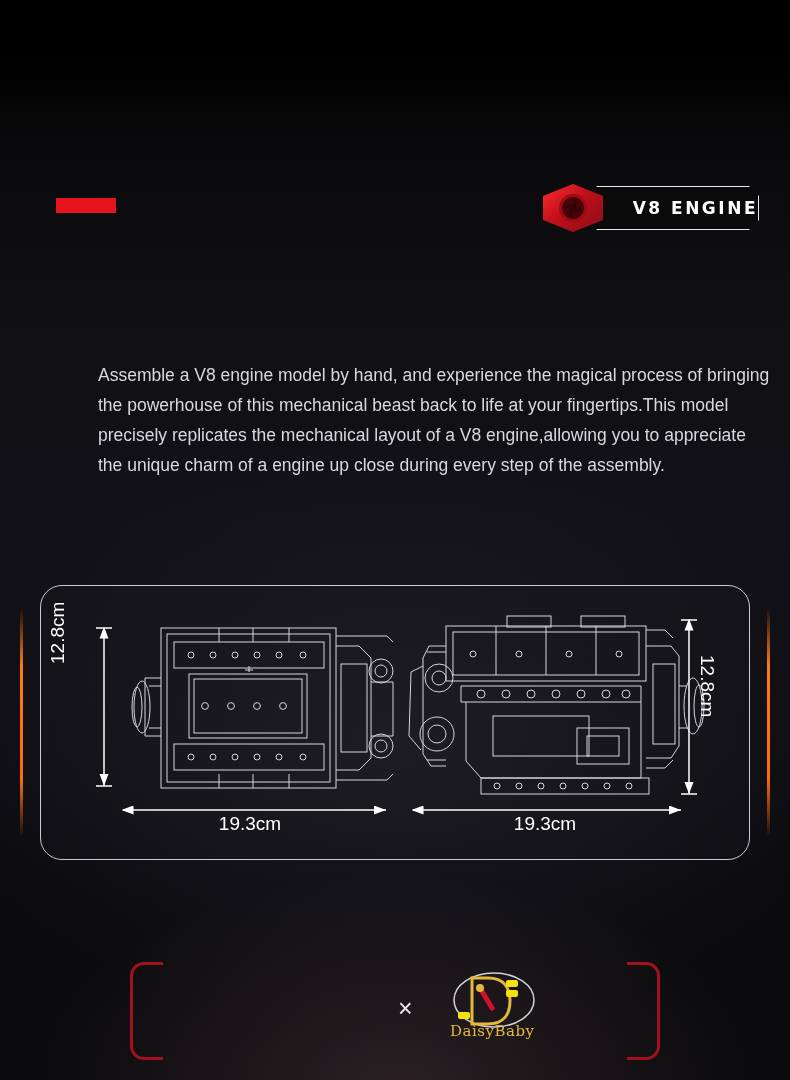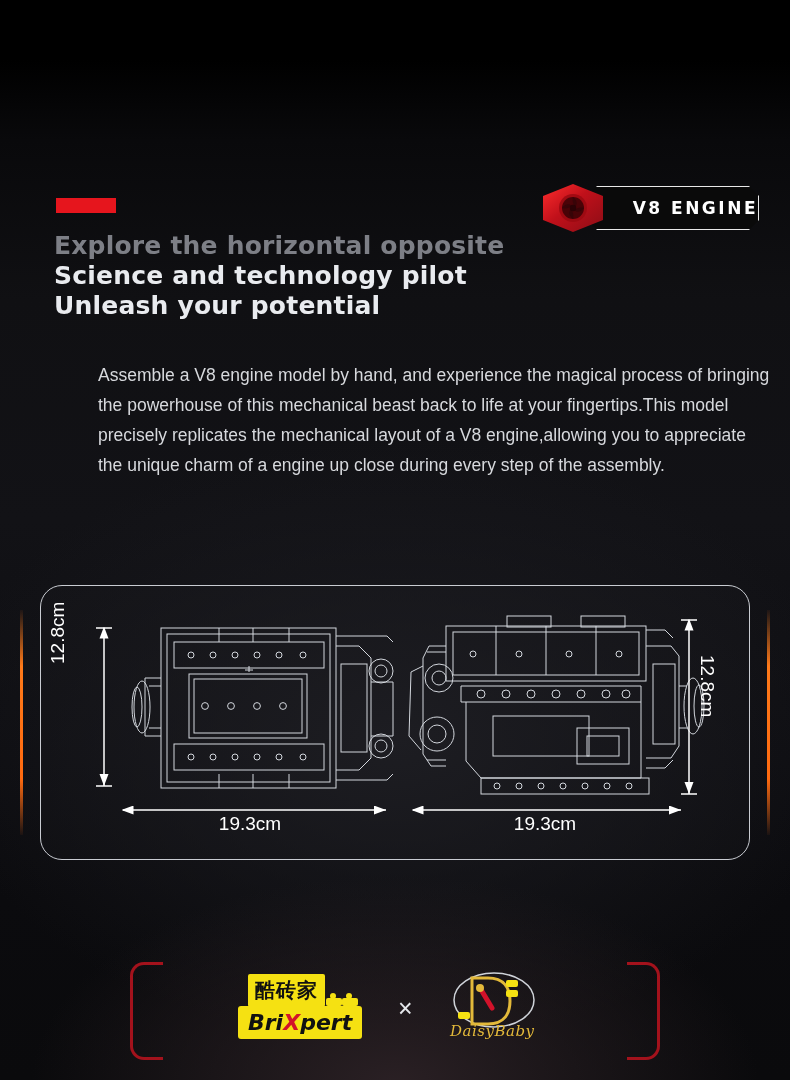--- a/index.html
+++ b/index.html
@@ -232,21 +232,20 @@
     top: 6px;
     width: 110px;
     height: 82px;
   }
   .logo-b-text {
     position: absolute;
     left: 8px;
     top: 54px;
     color: #e3b93a;
     font-size: 15px;
-    font-style: italic;
     font-family: "DejaVu Serif", serif;
     letter-spacing: 0.5px;
   }
 </style>
 </head>
 <body>
 
 <div class="page">
 
   <div class="red-bar"></div>
@@ -263,25 +262,20 @@
           <path d="M17 6 C21 9 22 13 19 16 C17 13 16 10 17 6 Z"></path>
           <path d="M28 17 C25 21 21 22 18 19 C21 17 24 16 28 17 Z"></path>
           <path d="M17 28 C13 25 12 21 15 18 C17 21 18 24 17 28 Z"></path>
           <path d="M6 17 C9 13 13 12 16 15 C13 17 10 18 6 17 Z"></path>
           <circle cx="17" cy="17" r="3.2" fill="#1a0103"></circle>
         </g>
       </svg>
     </div>
   </div>
 
-  <div class="headings">
-    <div class="h-line h-muted">Explore the horizontal opposite</div>
-    <div class="h-line h-light">Science and technology pilot</div>
-    <div class="h-line h-light">Unleash your potential</div>
-  </div>
 
   <div class="para">Assemble a V8 engine model by hand, and experience the magical process of bringing the powerhouse of this mechanical beast back to life at your fingertips.This model precisely replicates the mechanical layout of a V8 engine,allowing you to appreciate the unique charm of a  engine up close during every step of the assembly.</div>
 
   <div class="tick left"></div>
   <div class="tick right"></div>
 
   <div class="dim-panel">
     <svg class="dim-svg" width="710" height="275" viewBox="0 0 710 275">
       <defs>
         <marker id="ah" markerWidth="9" markerHeight="9" refX="8" refY="3" orient="auto">
@@ -440,36 +434,20 @@
 
   <div class="vlabel l">12.8cm</div>
   <div class="vlabel r">12.8cm</div>
   <div class="hlabel l">19.3cm</div>
   <div class="hlabel r">19.3cm</div>
 
   <div class="footer">
     <div class="brk l"></div>
     <div class="brk r"></div>
 
-    <div class="logo-a">
-      <svg width="140" height="68" viewBox="0 0 140 68" style="position:absolute;left:0;top:0">
-        <g fill="#f5e112">
-          <rect x="88" y="24" width="16" height="8" rx="2"></rect>
-          <rect x="104" y="24" width="16" height="8" rx="2"></rect>
-          <rect x="2" y="52" width="14" height="8" rx="2"></rect>
-          <rect x="18" y="52" width="14" height="8" rx="2"></rect>
-          <circle cx="95" cy="22" r="3"></circle>
-            <circle cx="111" cy="22" r="3"></circle>
-          <circle cx="8" cy="50" r="2.6"></circle>
-            <circle cx="24" cy="50" r="2.6"></circle>
-        </g>
-      </svg>
-      <div class="logo-a-cn">酷砖家</div>
-      <div class="logo-a-en"><span>Bri</span><span class="x">X</span><span>pert</span></div>
-    </div>
 
     <div class="cross">×</div>
 
     <div class="logo-b">
       <svg width="110" height="82" viewBox="0 0 110 82">
         <ellipse cx="52" cy="32" rx="40" ry="27" fill="none" stroke="#cfd3d9" stroke-width="1.5"></ellipse>
         <path d="M30 10 L30 56 L46 56 C62 56 68 46 68 33 C68 20 62 10 46 10 Z" fill="none" stroke="#e3b93a" stroke-width="3"></path>
         <g fill="#f5e112">
           <rect x="64" y="12" width="12" height="7" rx="2"></rect>
           <rect x="64" y="22" width="12" height="7" rx="2"></rect>

